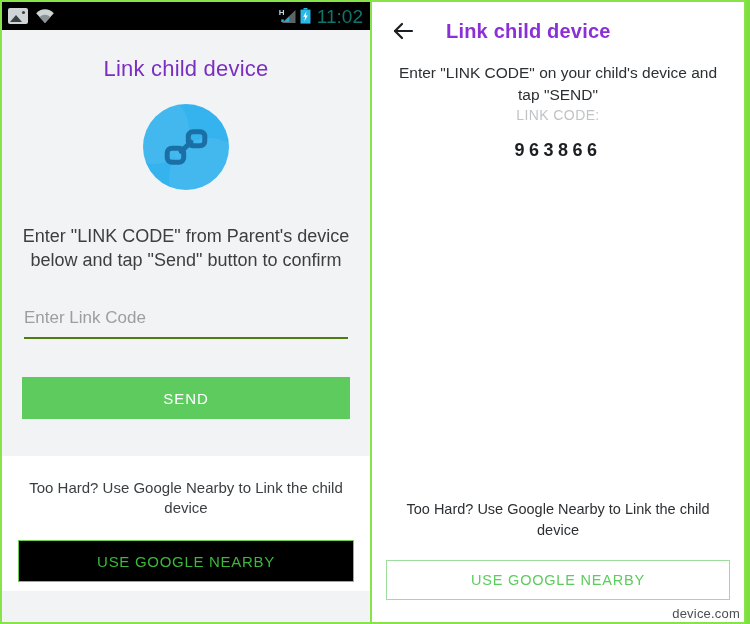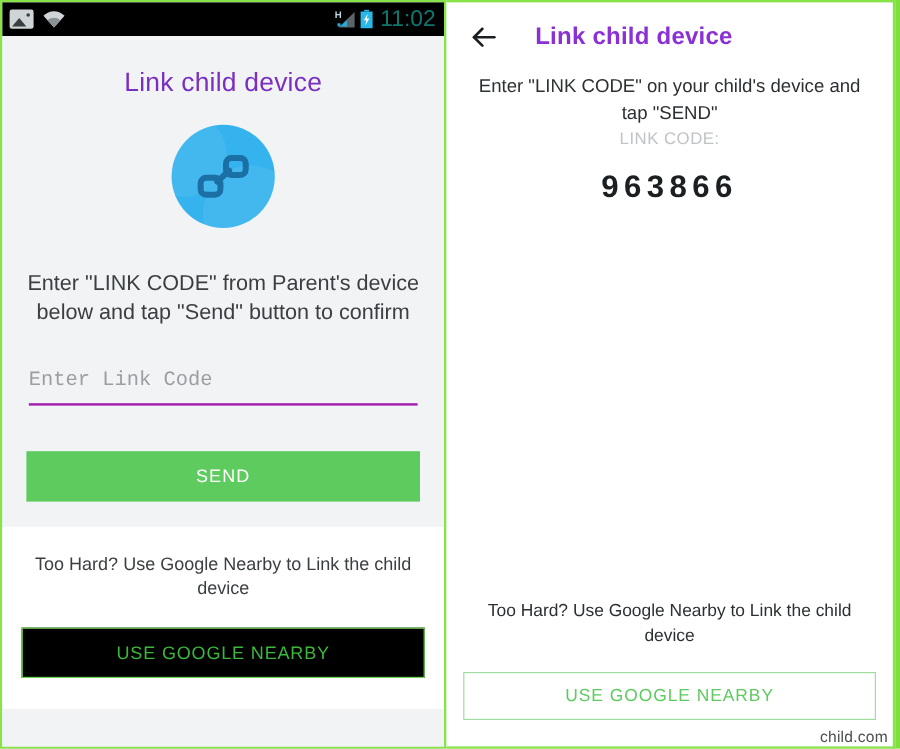--- a/index.html
+++ b/index.html
@@ -97,29 +97,29 @@
     text-align:center;
     color:#3b3f42;
     font-size:18px;
     line-height:1.34;
   }
   .lp-input-wrap { margin:34px 22px 0 22px; }
   .lp-input {
     width:100%;
     border:none; outline:none;
     background:transparent;
-    border-bottom:2px solid #a21caf;
+    border-bottom:2px solid #4d7c0f;
     font-size:17px;
     color:#737373;
     padding:2px 0 9px 0;
-    font-family:Liberation Mono, monospace;
+    font-family:Liberation Sans, sans-serif;
   }
   .lp-input::placeholder { color:#9b9fa2; }
   .lp-send {
-    margin:38px 20px 0 20px;
+    margin:38px 20px 16px 20px;
     background:#5ecb5e;
     color:#ffffff;
     border:none;
     height:42px;
     font-size:15px;
     letter-spacing:.9px;
     cursor:pointer;
     font-family:"Liberation Sans", sans-serif;
   }
   .lp-white {
@@ -190,21 +190,21 @@
   }
   .rp-codelabel {
     text-align:center;
     color:#c0c4c7;
     font-size:14px;
     letter-spacing:.4px;
   }
   .rp-code {
     text-align:center;
     color:#1b1f22;
-    font-size:26px;
+    font-size:18px;
     font-weight:bold;
     letter-spacing:4.5px;
     margin-top:17px;
   }
   .rp-spacer { flex:1 1 auto; }
   .rp-nearby-text {
     text-align:center;
     color:#2c3033;
     font-size:14.5px;
     line-height:1.5;
@@ -316,16 +316,16 @@
 
     <div class="rp-instructions">Enter "LINK CODE" on your child's device and tap "SEND"</div>
     <div class="rp-codelabel">LINK CODE:</div>
     <div class="rp-code">963866</div>
 
     <div class="rp-spacer"></div>
 
     <div class="rp-nearby-text">Too Hard? Use Google Nearby to Link the child device</div>
     <button class="rp-nearby-btn">USE GOOGLE NEARBY</button>
 
-    <div class="watermark">child.com</div>
+    <div class="watermark">device.com</div>
   </div>
 
 </div>
 
 </body></html>

